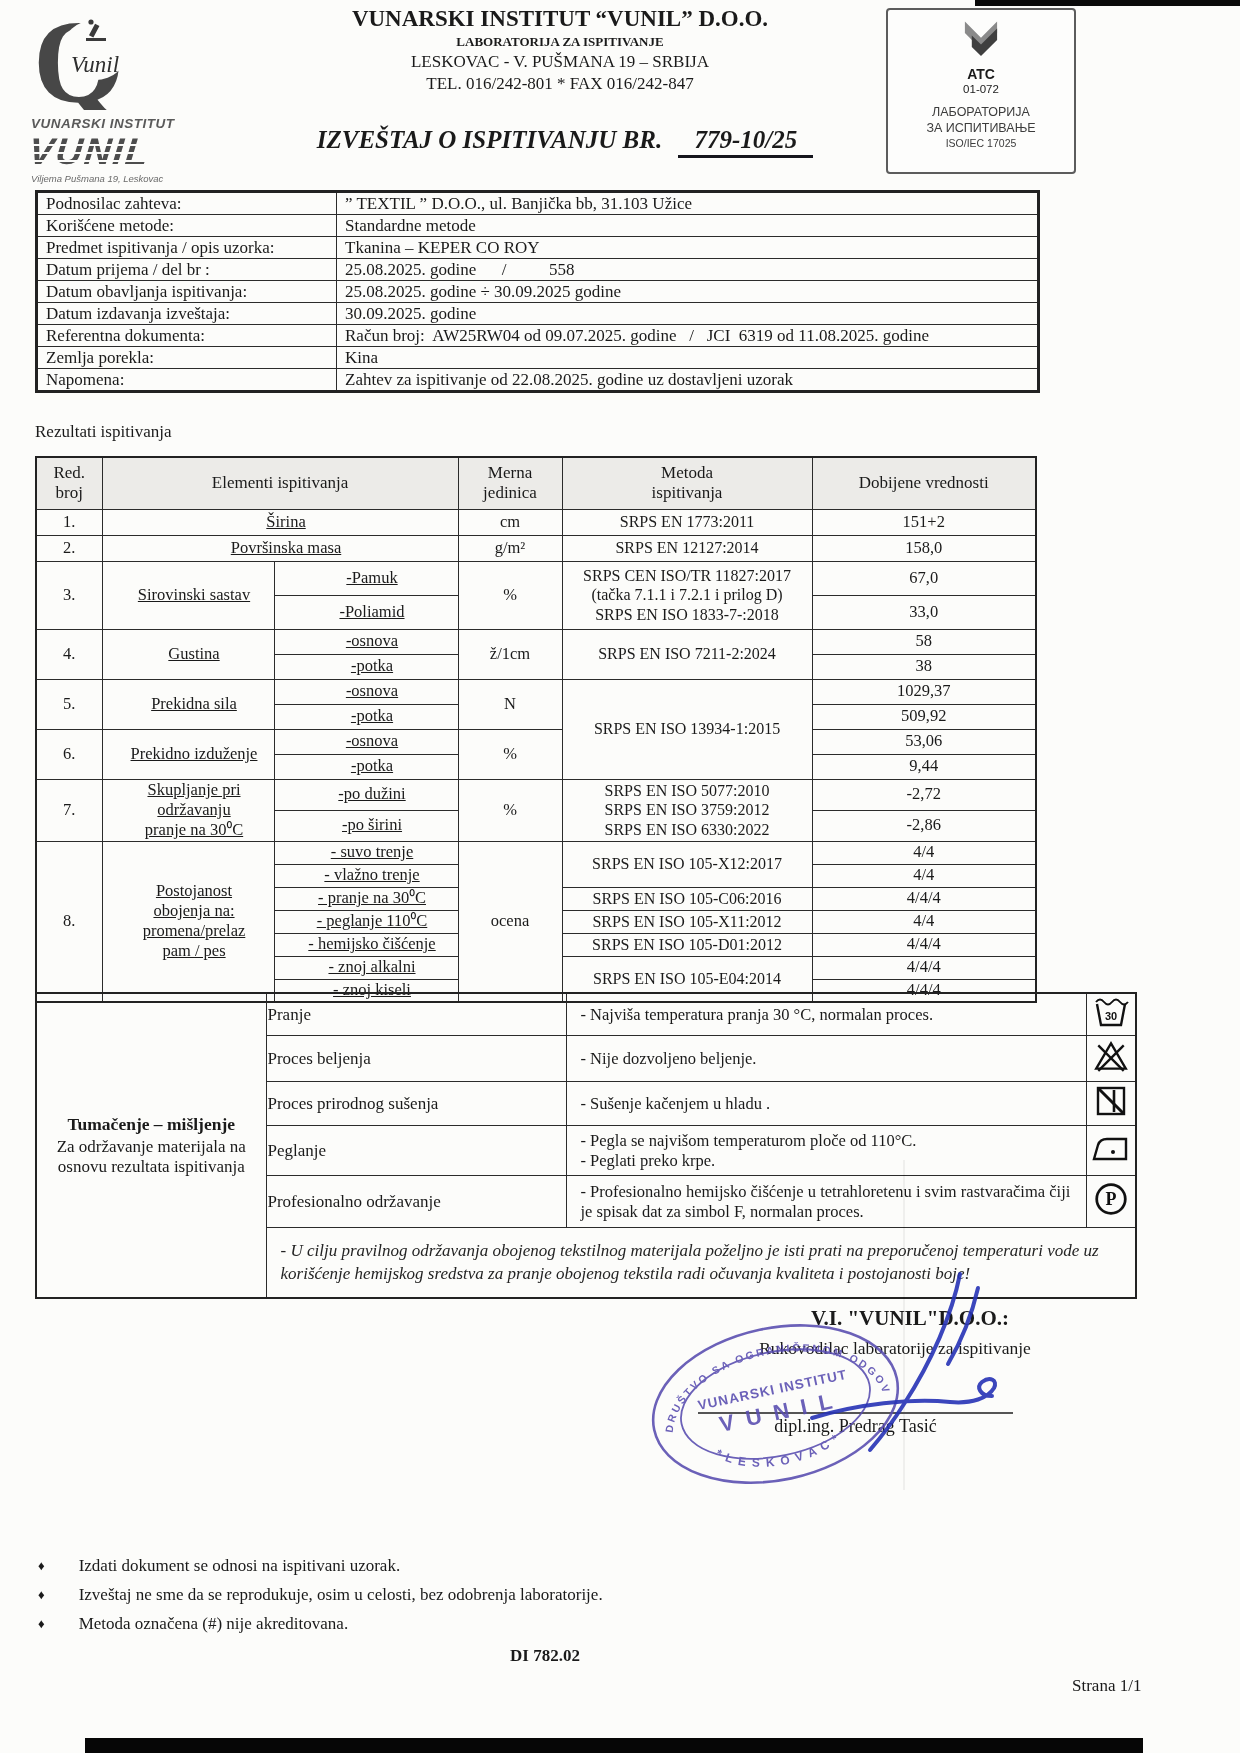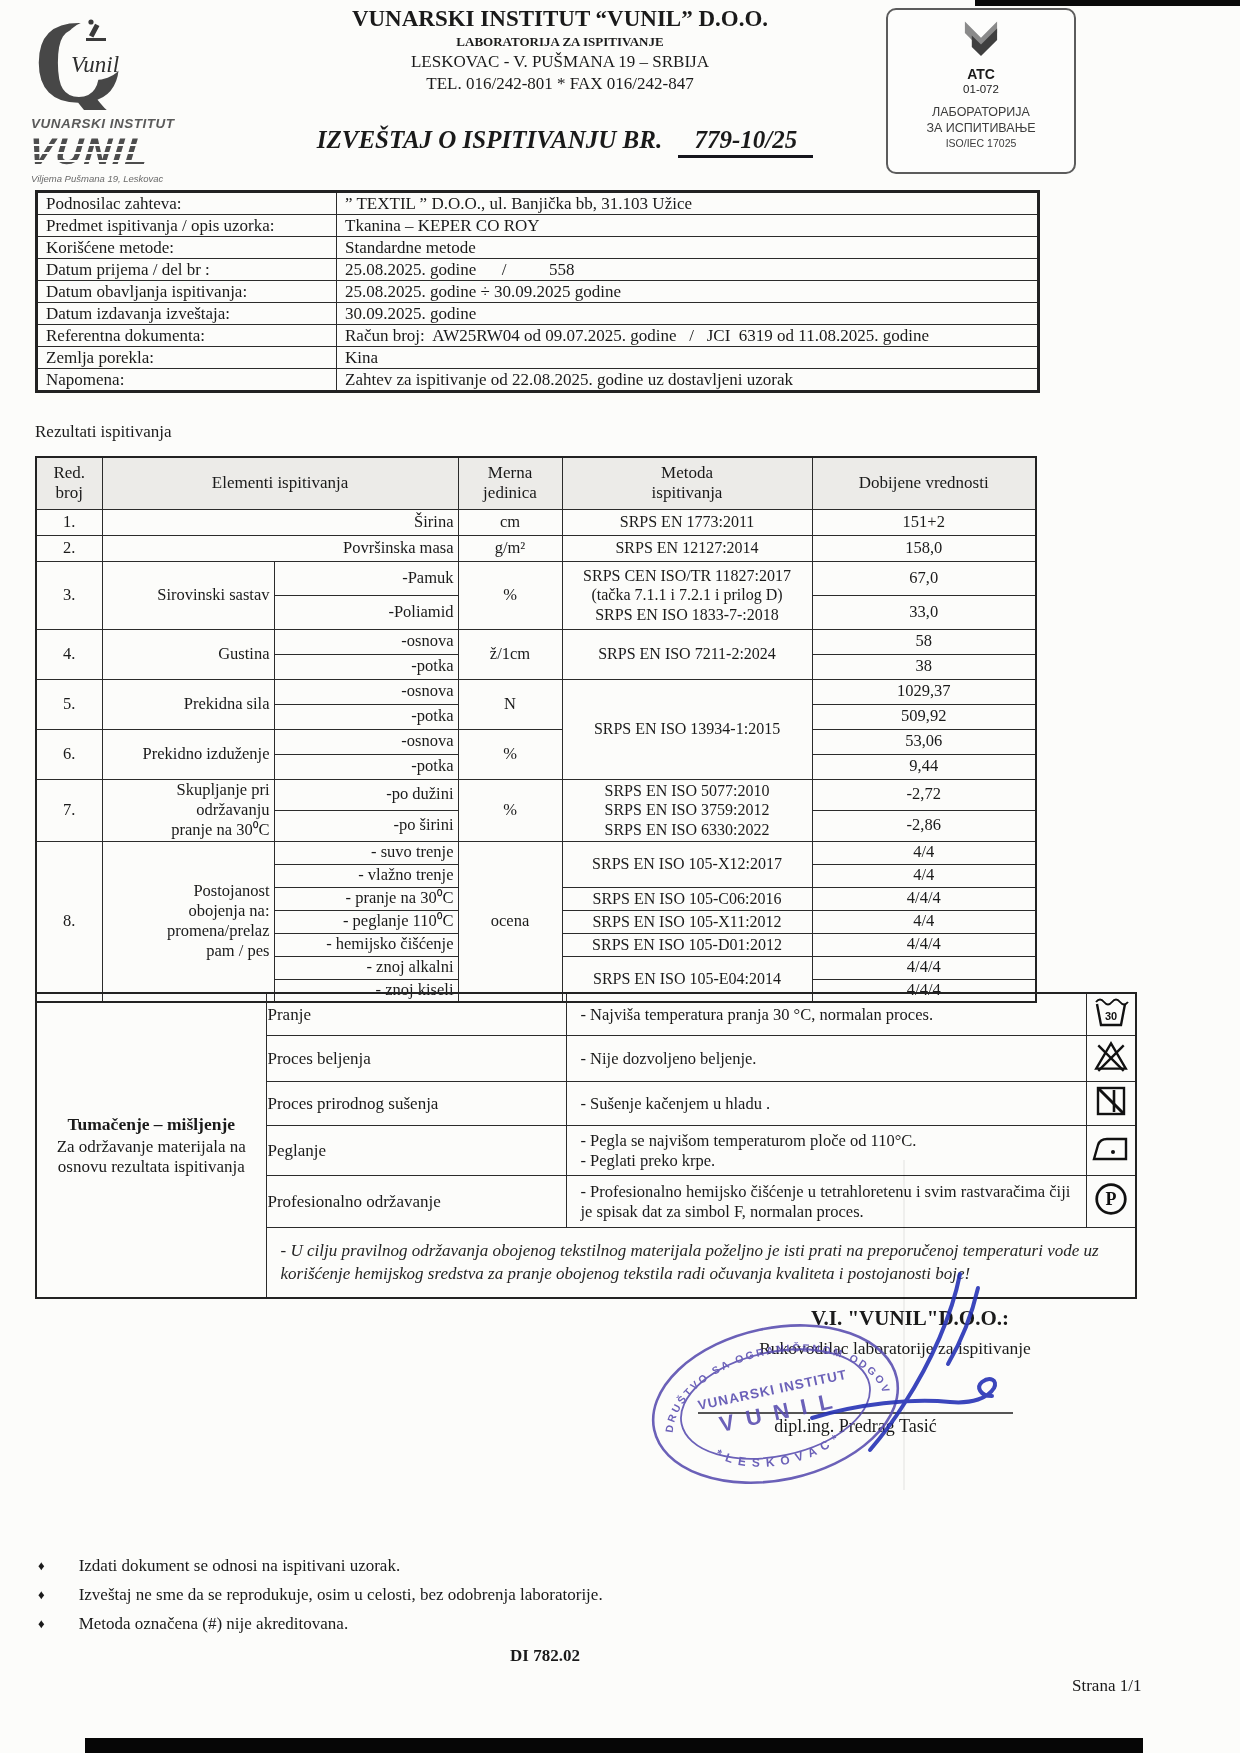--- a/index.html
+++ b/index.html
@@ -17,41 +17,41 @@
              font-size:37px;letter-spacing:2px;color:#4d4d4d;transform:skewX(-6deg);display:inline-block;}
   .vunil-stripe{position:absolute;left:-3px;right:-3px;height:2px;background:#fcfcfa;}
   .addr-small{font-family:"Liberation Sans",sans-serif;font-style:italic;font-size:9.5px;
               color:#6a6a6a;margin-left:6px;}
   .head-center{left:245px;top:6px;width:630px;text-align:center;}
   .hc1{font-weight:bold;font-size:23px;}
   .hc2{font-weight:bold;font-size:13px;margin-top:2px;}
   .hc3,.hc4{font-size:17px;margin-top:2px;}
   .title-row{left:245px;top:126px;width:640px;text-align:center;font-weight:bold;font-style:italic;font-size:25px;}
   .report-no{border-bottom:3px solid #15151c;padding:0 16px 1px 16px;margin-left:10px;display:inline-block;}
-  .atc-box{left:886px;top:8px;width:186px;height:162px;border:2px solid #5c5c5c;border-radius:10px;
+  .atc-box{left:886px;top:8px;width:186px;height:162px;border:2px solid #5c5c5c;border-radius:4px;
            text-align:center;font-family:"Liberation Sans",sans-serif;background:#fdfdfc;}
   .atc-name{font-weight:bold;font-size:14px;margin-top:1px;}
   .atc-num{font-size:11.5px;margin-top:1px;}
   .atc-lab{font-size:12.5px;margin-top:10px;line-height:1.25;color:#3c3c3c;}
   .atc-iso{font-size:10.5px;margin-top:1px;color:#3c3c3c;}
 
   
   .info{left:35px;top:190px;width:1005px;border-collapse:collapse;font-size:17px;}
   .info td{border:1.6px solid #2b2b2b;padding:0 8px;height:21px;line-height:1.15;}
   .info{border:3px solid #222;}
   .info .lab{width:282px;}
   .info .val{white-space:pre-wrap;}
 
   
   .res-head{left:35px;top:422px;font-size:17px;}
   .res{left:35px;top:456px;width:1000px;border-collapse:collapse;font-size:16.5px;table-layout:fixed;}
   .res th,.res td{border:1.5px solid #2b2b2b;padding:0 4px;text-align:center;vertical-align:middle;line-height:1.22;}
   .res{border:2.5px solid #222;}
   .res th{background:#ecebe8;font-weight:normal;font-size:17px;}
-  .res td.l{text-align:right;padding-left:16px;}
+  .res td.l{text-align:center;padding-left:16px;text-decoration:underline;}
   .res td.m{font-size:16px;}
 
   
   .care{left:35px;top:992px;width:1100px;border-collapse:collapse;font-size:16.5px;table-layout:fixed;}
   .care td{border:1.6px solid #2b2b2b;vertical-align:middle;}
   .care{border:2.5px solid #222;}
   .care-title{text-align:center;}
   .ct-b{font-weight:bold;font-size:17.5px;}
   .ct-r{font-size:17px;margin-top:2px;}
   .care-label{font-size:17px;}
@@ -135,26 +135,26 @@
     <div class="atc-iso">ISO/IEC 17025</div>
   </div>
 
   <table class="abs info">
     <tbody>
       <tr>
         <td class="lab">Podnosilac zahteva:</td>
         <td class="val">” TEXTIL ” D.O.O., ul. Banjička bb, 31.103 Užice</td>
         </tr>
       <tr>
+        <td class="lab">Korišćene metode:</td>
+        <td class="val">Standardne metode</td>
+        </tr>
+      <tr>
         <td class="lab">Predmet ispitivanja / opis uzorka:</td>
         <td class="val">Tkanina – KEPER CO ROY</td>
-        </tr>
-      <tr>
-        <td class="lab">Korišćene metode:</td>
-        <td class="val">Standardne metode</td>
         </tr>
       <tr>
         <td class="lab">Datum prijema / del br :</td>
         <td class="val">25.08.2025. godine      /          558</td>
         </tr>
       <tr>
         <td class="lab">Datum obavljanja ispitivanja:</td>
         <td class="val">25.08.2025. godine ÷ 30.09.2025 godine</td>
         </tr>
       <tr>

